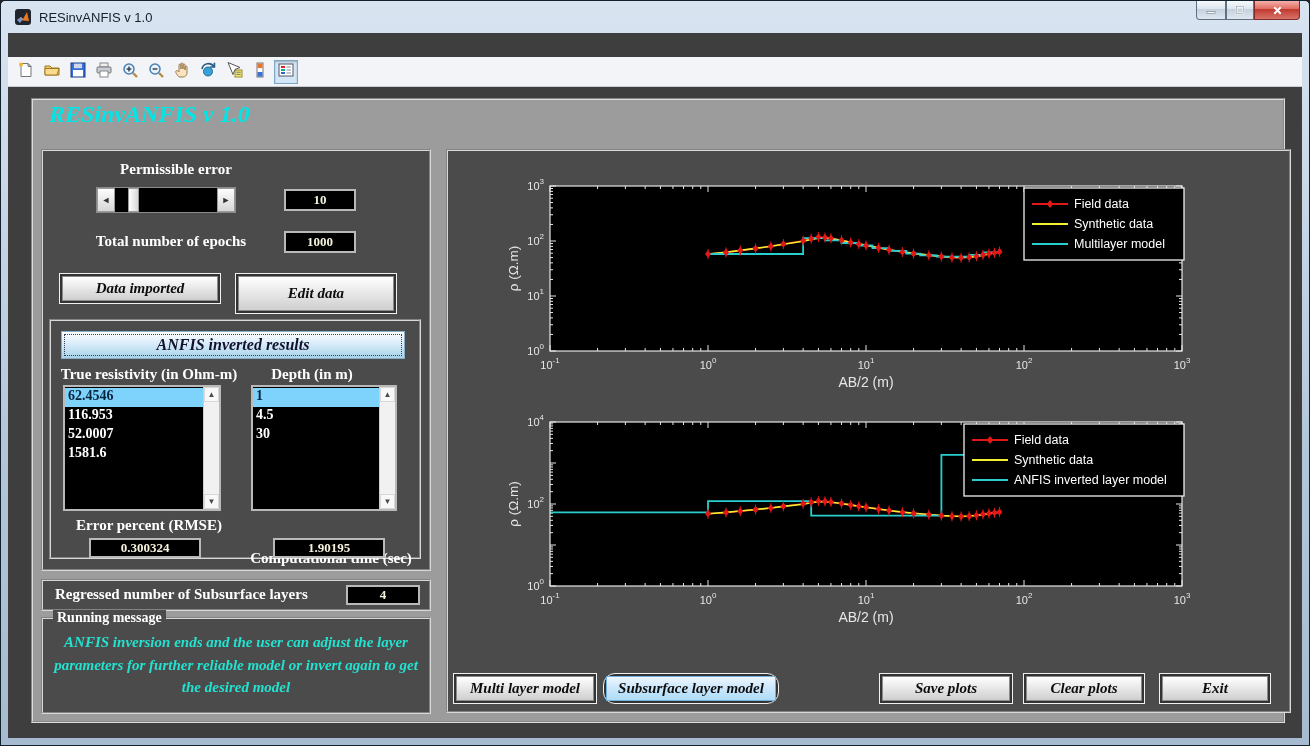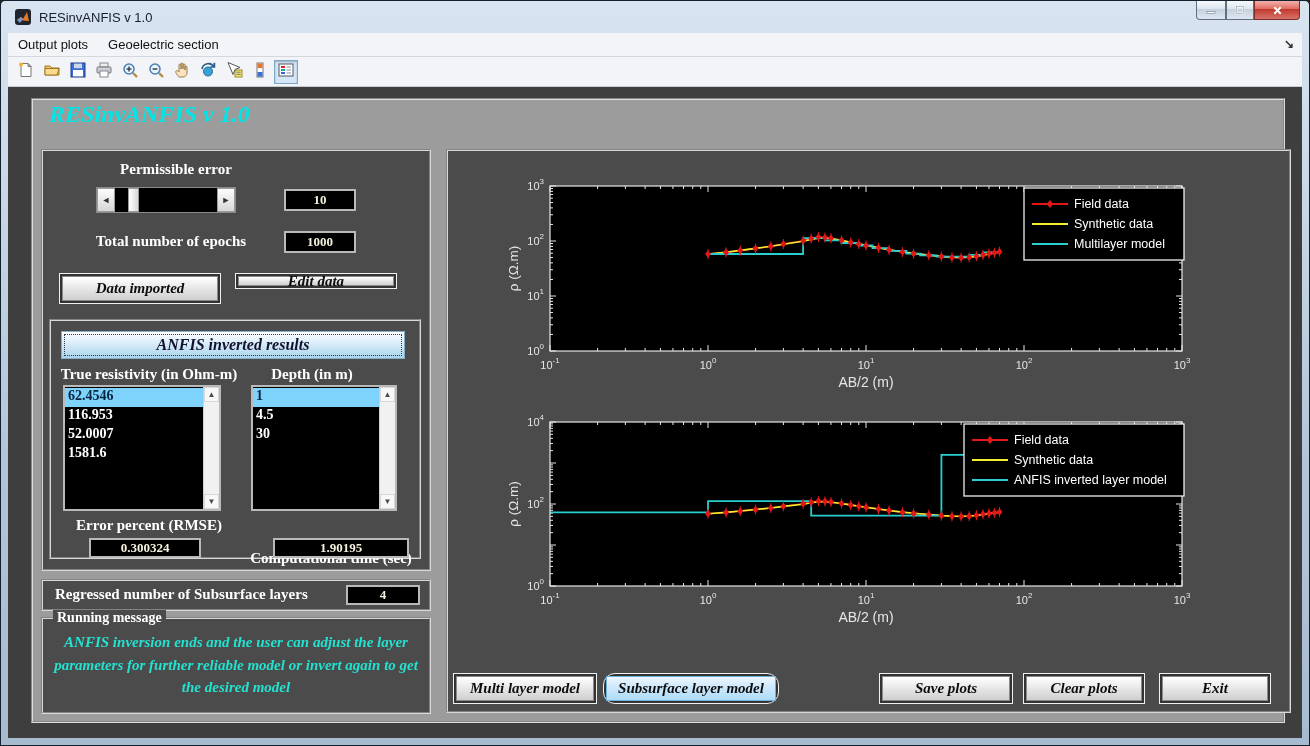--- a/index.html
+++ b/index.html
@@ -92,27 +92,20 @@
           </div>
       <div class="wbtn close">
             <svg width="11" height="11" viewBox="0 0 12 12">
               <path d="M2.5 2.5l7 7M9.5 2.5l-7 7" stroke="#fff" stroke-width="2.1"></path>
             </svg>
           </div>
     </div>
   </div>
 
   <div class="client">
-    <div class="menubar">
-      <div style="display:flex">
-            <div class="menu-item">Output plots</div>
-            <div class="menu-item">Geoelectric section</div>
-          </div>
-      <span class="menu-overflow">↘</span>
-    </div>
     <div class="toolbar">
           <div class="tb-btn">
             <span><svg viewBox="0 0 18 18">
                 <path d="M4 2.5h7l3 3v10H4z" fill="#fff" stroke="#777"></path>
                 <path d="M11 2.5l3 3h-3z" fill="#ddd" stroke="#777"></path>
                 <circle cx="4" cy="3.4" r="2" fill="#f7b32b"></circle>
               </svg></span>
           </div>
           <div class="tb-btn">
             <span><svg viewBox="0 0 18 18">
@@ -203,21 +196,21 @@
           <div class="sl-btn">►</div>
         </div>
         <div class="abs efield" style="left:241px;top:38px;width:72px;height:22px;">10</div>
 
         <div class="abs lbl" style="left:8px;top:82px;width:240px;">Total number of epochs</div>
         <div class="abs efield" style="left:241px;top:80px;width:72px;height:22px;text-align:right;">1000</div>
 
         <div class="abs btn-frame" style="left:16px;top:122px;width:162px;height:31px;">
           <div class="btn">Data imported</div>
         </div>
-        <div class="abs btn-frame" style="left:192px;top:122px;width:162px;height:16px;">
+        <div class="abs btn-frame" style="left:192px;top:122px;width:162px;height:41px;">
           <div class="btn">Edit data</div>
         </div>
 
         <div class="abs panel-dark" style="left:6px;top:168px;width:372px;height:240px;">
           <div class="abs anfis-btn">ANFIS inverted results</div>
           <div class="abs lbl" style="left:0;top:45px;width:196px;">True resistivity (in Ohm-m)</div>
           <div class="abs lbl" style="left:186px;top:45px;width:150px;">Depth (in m)</div>
 
           <div class="abs listbox" style="left:12px;top:64px;width:158px;height:126px;">
             <div class="lb-items">
@@ -239,21 +232,21 @@
                 </div>
             <div class="sb">
                   <div class="sb-btn">▲</div>
                   <div class="sb-btn">▼</div>
                 </div>
           </div>
 
           <div class="abs lbl" style="left:0;top:196px;width:196px;">Error percent (RMSE)</div>
           <div class="abs lbl" style="left:192px;top:196px;width:176px;margin-top:33px;">Computational time (sec)</div>
           <div class="abs efield" style="left:38px;top:217px;width:112px;height:20px;">0.300324</div>
-          <div class="abs efield" style="left:222px;top:217px;width:136px;height:20px;">1.90195</div>
+          <div class="abs efield" style="left:222px;top:217px;width:112px;height:20px;">1.90195</div>
         </div>
       </div>
 
       <div class="abs panel-dark regressed-panel">
         <div class="abs lbl" style="left:12px;top:5px;text-align:left;">Regressed number of Subsurface layers</div>
         <div class="abs efield" style="left:303px;top:4px;width:74px;height:20px;">4</div>
       </div>
 
       <div class="abs panel-dark running-panel">
         <span class="run-title">Running message</span>

